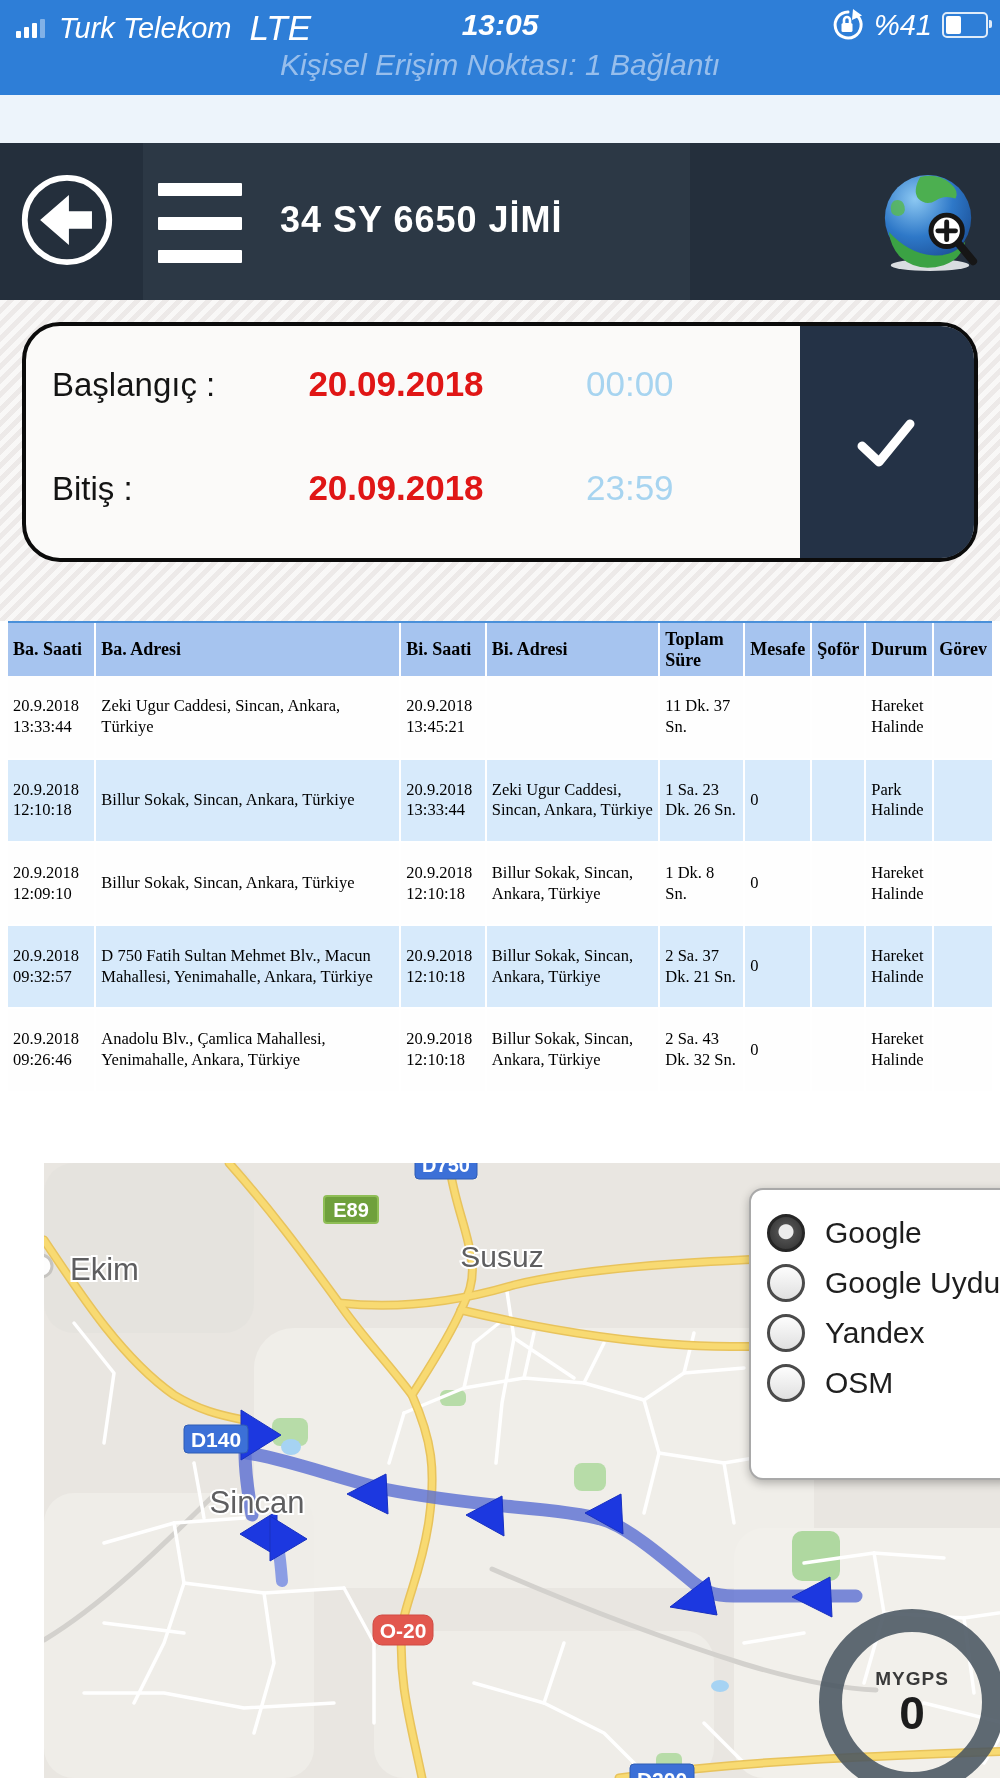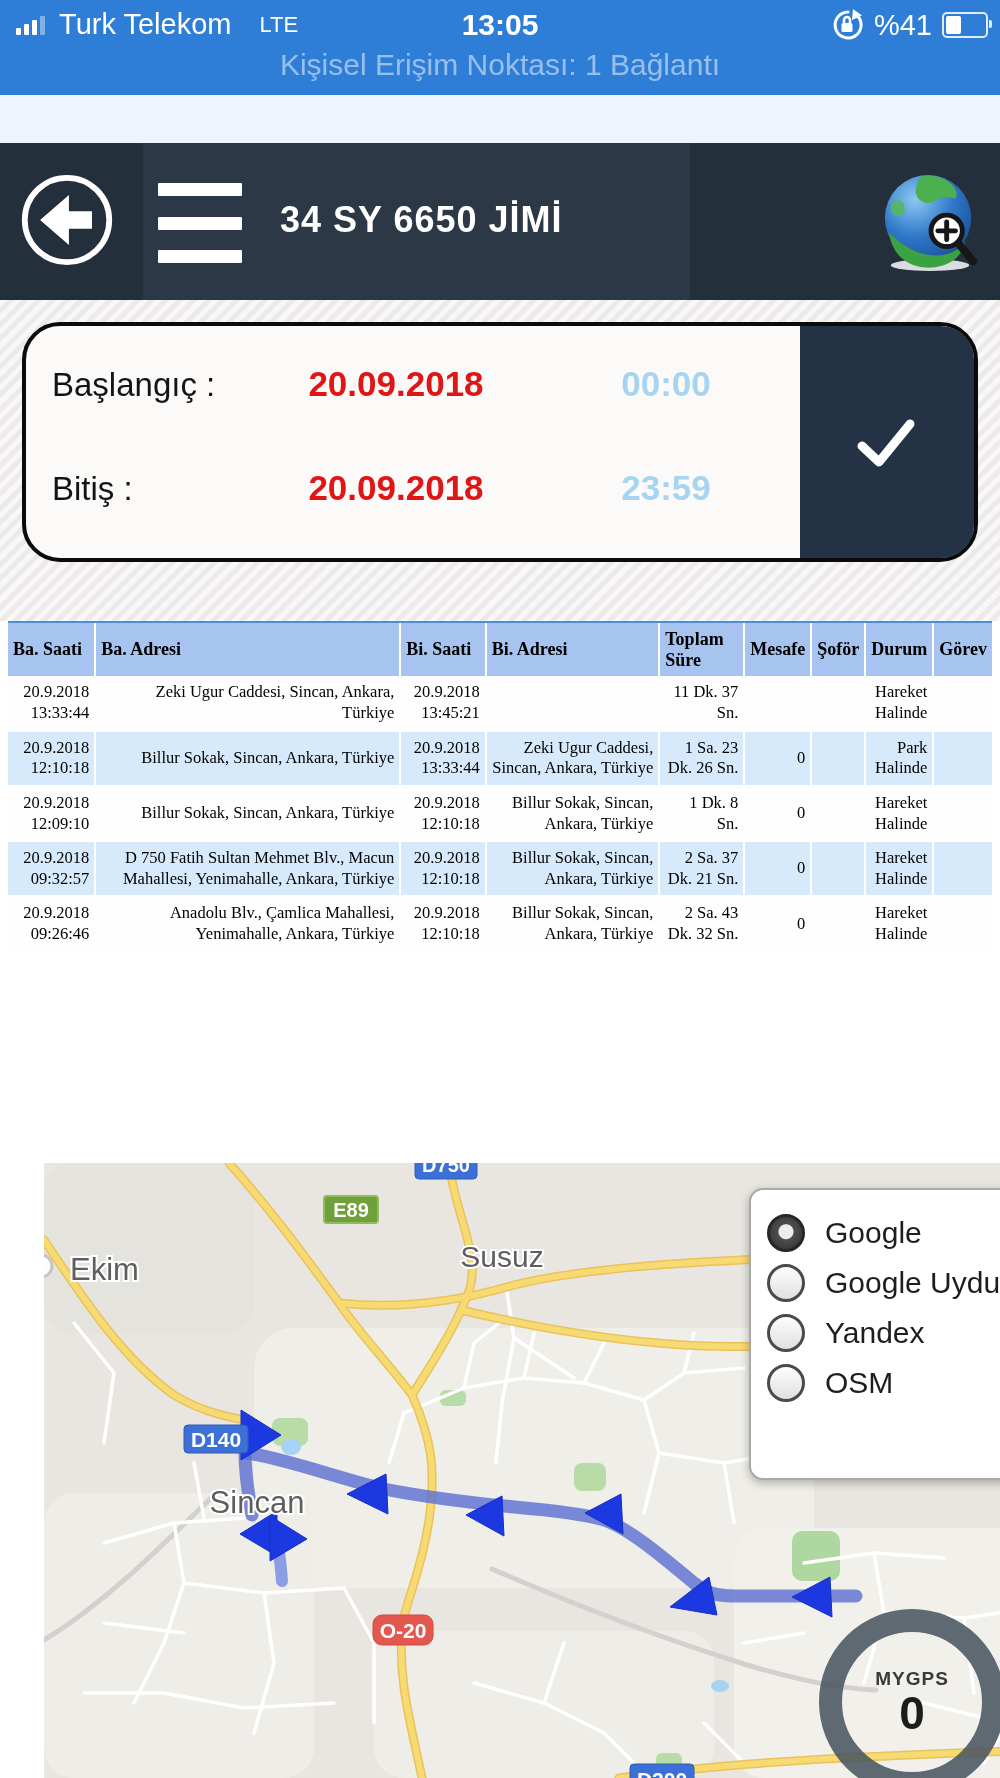--- a/index.html
+++ b/index.html
@@ -1,27 +1,27 @@
 <!DOCTYPE html>
 <html><head>
 <meta charset="utf-8">
 <style>
   html,body{margin:0;padding:0;background:#ffffff;}
   #screen{position:relative;width:1000px;height:1778px;margin:0 auto;overflow:hidden;
           font-family:"Liberation Sans",sans-serif;background:#ffffff;}
 
   
-  .statusbar{position:absolute;left:0;top:0;width:1000px;height:95px;background:#2E7ED7;color:#fff;}
+  .statusbar{position:absolute;left:0;top:0;width:1000px;height:95px;background:#2E7ED7;color:#fff;font-style:italic;}
   .sb-row{position:absolute;left:0;top:0;width:100%;height:50px;}
   .sb-left{position:absolute;left:16px;top:8px;display:flex;align-items:center;gap:10px;}
   .sig{display:flex;align-items:flex-end;gap:3px;height:20px;margin-right:4px;}
   .sig span{width:5px;background:#fff;border-radius:1px;display:block;}
   .sig .b1{height:7px}.sig .b2{height:11px}.sig .b3{height:15px}.sig .b4{height:19px;opacity:.4}
   .carrier{font-size:29px;font-weight:400;}
-  .lte{font-size:22px;margin-left:18px;}
+  .lte{font-size:35px;margin-left:8px;}
   .sb-time{position:absolute;left:0;right:0;top:8px;text-align:center;font-size:30px;font-weight:bold;}
   .sb-right{position:absolute;right:12px;top:8px;display:flex;align-items:center;gap:10px;}
   .batt-pct{font-size:29px;}
   .battery{position:relative;width:42px;height:22px;border:2px solid rgba(255,255,255,.85);border-radius:5px;}
   .battery .fill{position:absolute;left:2px;top:2px;bottom:2px;width:15px;background:#fff;border-radius:2px;}
   .battery .nub{position:absolute;right:-6px;top:6px;width:3px;height:8px;background:rgba(255,255,255,.85);border-radius:0 2px 2px 0;}
   .hotspot{position:absolute;left:0;top:48px;width:100%;text-align:center;font-size:30px;
            color:rgba(222,234,250,.60);}
 
   
@@ -45,32 +45,32 @@
 
   
   .datepanel{position:absolute;left:22px;top:322px;width:948px;height:232px;background:#FBFAF9;
              border:4px solid #0B0B0B;border-radius:38px;z-index:3;}
   .dp-dark{position:absolute;right:0;top:0;width:174px;height:100%;background:#243246;border-radius:0 33px 33px 0;}
   .dp-row{position:absolute;left:0;width:770px;height:66px;display:block;}
   .dp-row.r1{top:28px;}
   .dp-row.r2{top:132px;}
   .dp-label{position:absolute;left:26px;top:12px;font-size:33px;color:#141414;}
   .dp-date{position:absolute;left:240px;top:10px;width:260px;text-align:center;font-size:35px;font-weight:bold;color:#E01616;}
-  .dp-time{position:absolute;left:560px;top:10px;width:160px;text-align:center;font-size:35px;font-weight:bold;color:#A7D4F0;}
+  .dp-time{position:absolute;left:560px;top:10px;width:160px;text-align:left;font-size:35px;font-weight:normal;color:#A7D4F0;}
   .dp-check{position:absolute;right:48px;top:86px;width:80px;height:62px;}
 
   
   .triptable{position:absolute;left:8px;top:621px;width:984px;border-collapse:collapse;
              font-family:"Liberation Serif",serif;color:#000;}
   .triptable th{background:#A6C4EF;font-size:18px;font-weight:bold;text-align:left;
                 padding:6px 5px;vertical-align:middle;border-left:2px solid #fff;
                 border-top:2px solid #4A90D9;line-height:1.15;}
   .triptable th:first-child{border-left:none;}
-  .triptable td{font-size:16.5px;padding:6px 5px;vertical-align:middle;line-height:1.25;
-                border-left:2px solid #fff;text-align:right;}
+  .triptable td{font-size:16.5px;padding:20px 5px;vertical-align:middle;line-height:1.25;
+                border-left:2px solid #fff;}
   .triptable td:first-child{border-left:none;}
   .triptable tbody tr{border-bottom:2px solid #fff;}
   .triptable tbody tr:nth-child(even){background:#D7EAFB;}
   .triptable tbody tr:nth-child(odd){background:#FEFEFE;}
   .triptable{border-bottom:2px solid #CFE4F7;}
 
   
   .map{position:absolute;left:0;top:1163px;width:1000px;height:615px;overflow:hidden;background:#E9E6E1;margin-left:44px;}
   .map-svg{position:absolute;left:0;top:0;}
   .maplabel{font-family:"Liberation Sans",sans-serif;fill:#5E5E60;stroke:#ffffff;stroke-width:4px;

